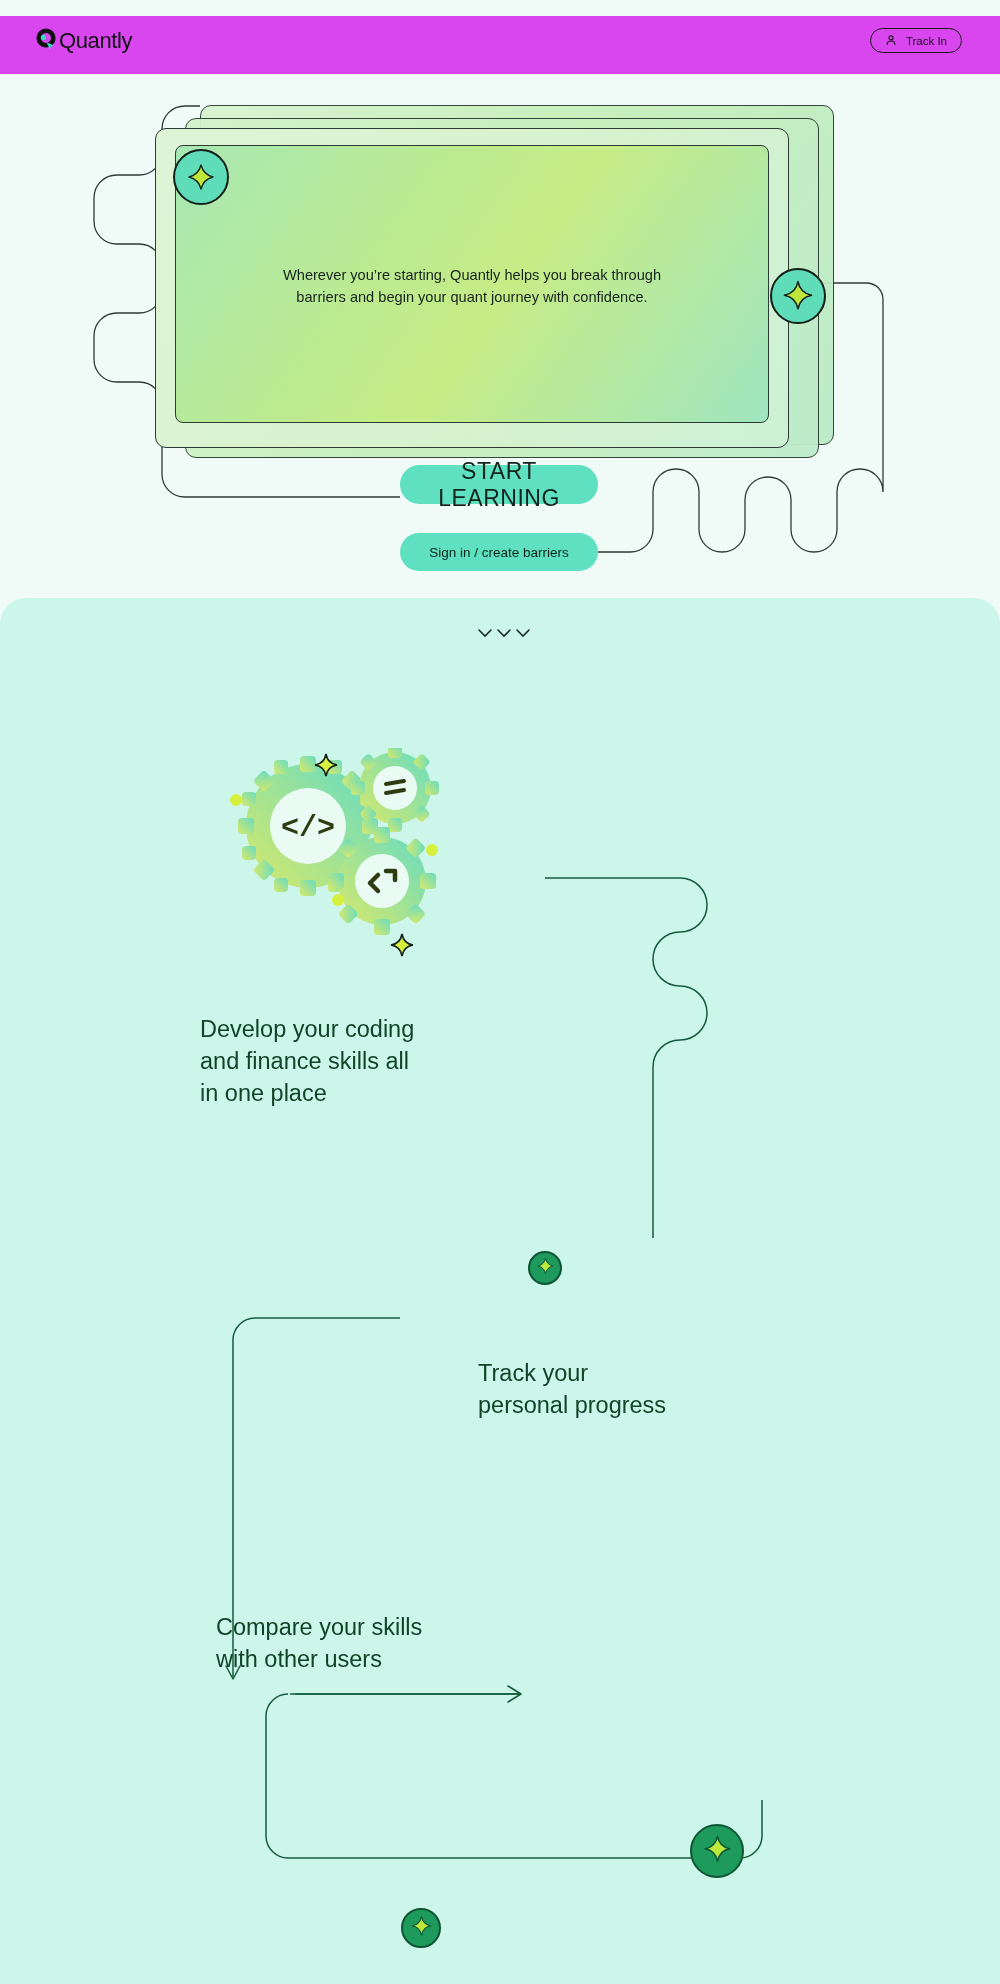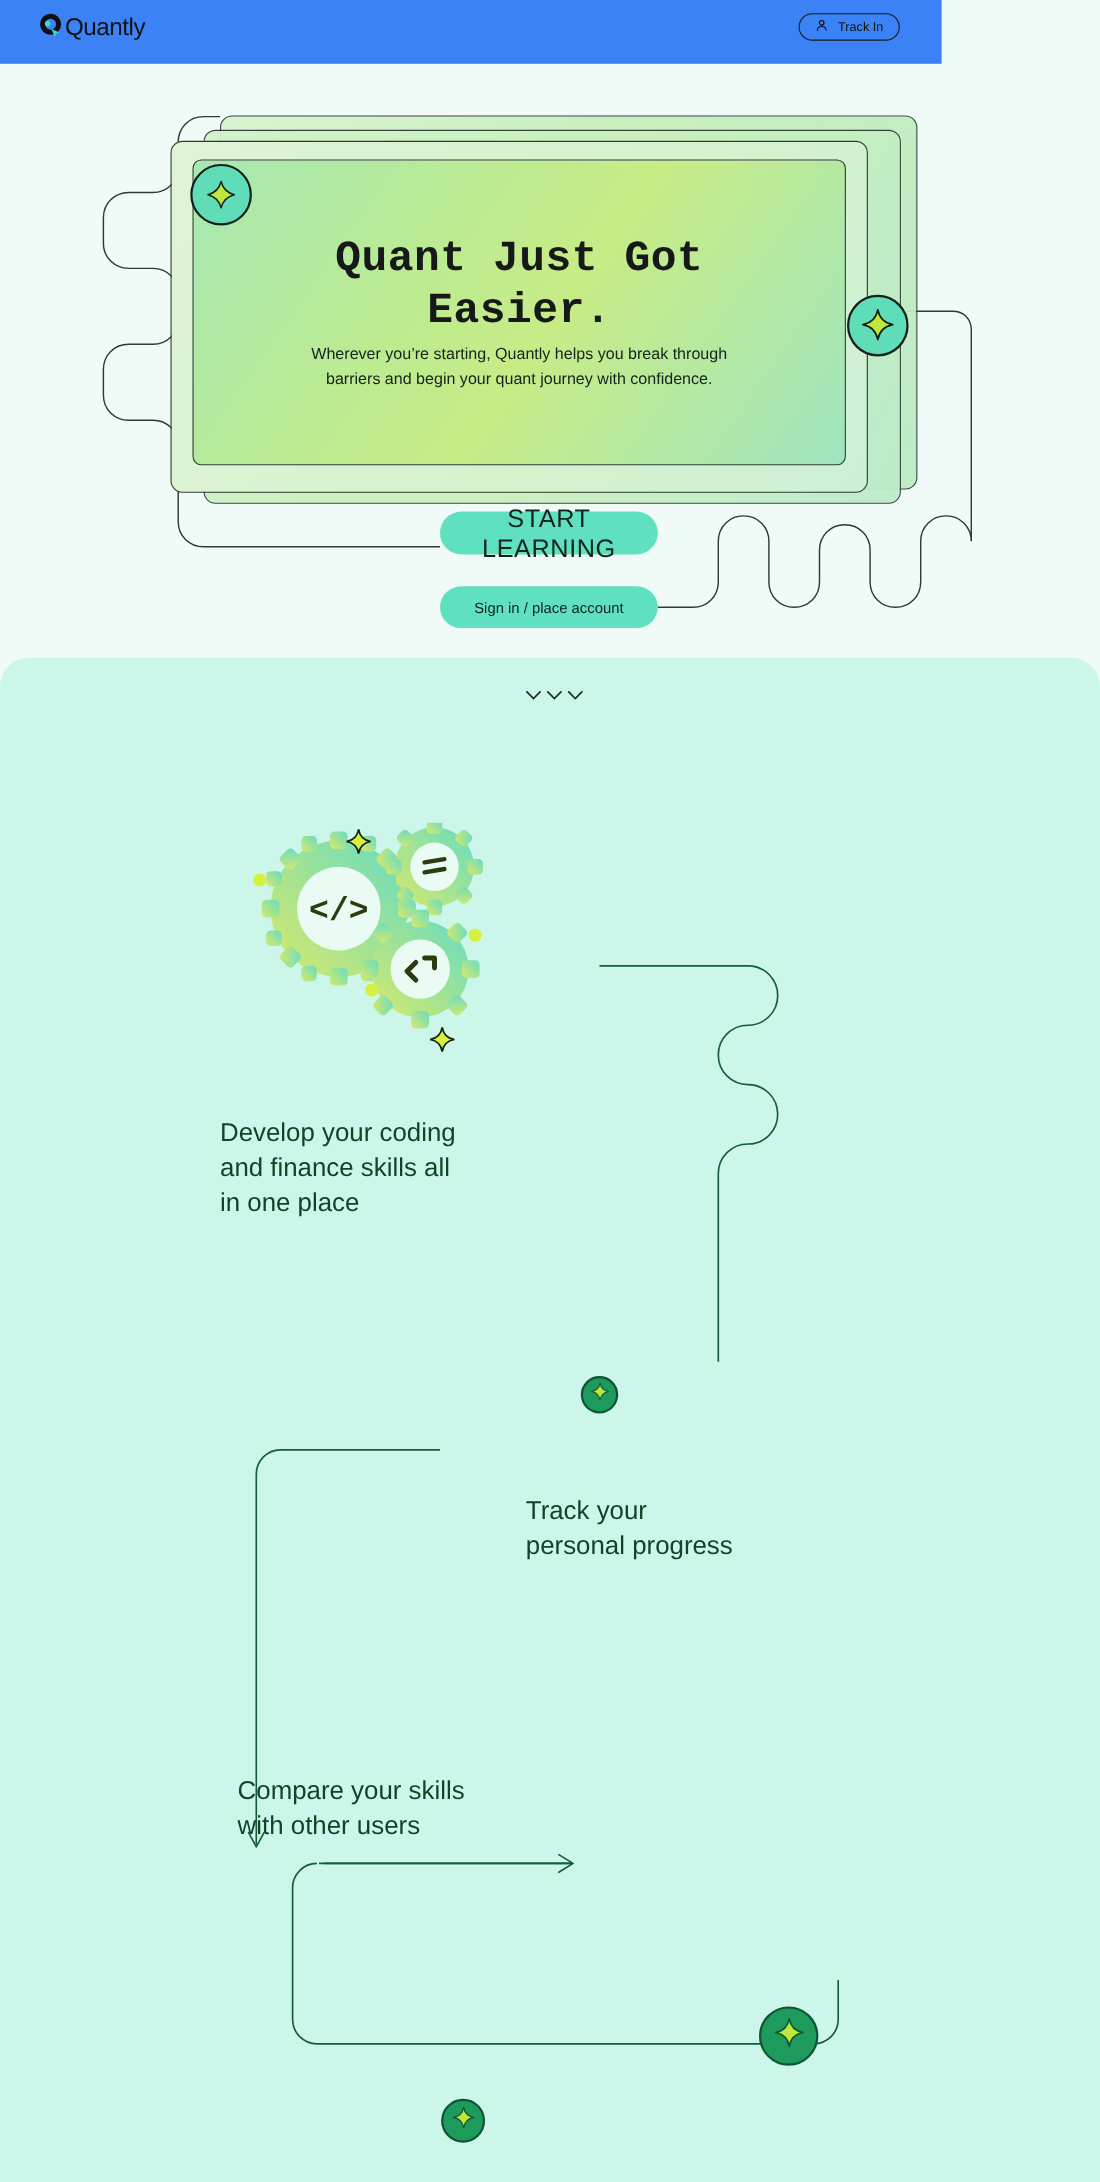--- a/index.html
+++ b/index.html
@@ -9,22 +9,22 @@
     background:#f0fbf7;
     width:1000px;
     height:1984px;
     position:relative;
     overflow:hidden;
     color:#0d3b2a;
   }
 
   
   .header{
-    position:absolute; top:0; left:0; width:856px; height:58px;
-    background:#3b82f6; z-index:40;
+    position:absolute; top:16px; left:0; width:1000px; height:58px;
+    background:#d946ef; z-index:40;
   }
   .logo{
     position:absolute; left:34px; top:10px;
     display:flex; align-items:center; gap:0px;
   }
   .logo-mark{ position:relative; width:26px; height:30px; }
   .logo-text{
     font-size:22px; letter-spacing:-0.4px; color:#111; font-weight:500;
     line-height:30px; margin-left:-1px;
   }
@@ -168,24 +168,20 @@
                L837,492 C837,479 847,469 860,469 C873,469 883,479 883,492
                L883,300 C883,290 876,283 866,283 L800,283"></path>
     </g>
   </svg>
 
   <div class="frame frame-back"></div>
   <div class="frame frame-mid"></div>
   <div class="frame frame-front"></div>
 
   <div class="frame-inner">
-    <div class="hero-title">
-      <span>Quant Just Got</span><br>
-      <span>Easier.</span>
-    </div>
     <div class="hero-sub">
       <span>Wherever you’re starting, Quantly helps you break through</span><br>
       <span>barriers and begin your quant journey with confidence.</span>
     </div>
   </div>
 
   <div class="badge badge-teal" style="left:173px;top:149px;width:56px;height:56px;">
     <span>
       <svg class="star" width="30" height="30" viewBox="0 0 40 40">
         <path d="M20 4c2 8 8 14 16 16-8 2-14 8-16 16-2-8-8-14-16-16C12 18 18 12 20 4z" fill="#bfe83c" stroke="#13201a" stroke-width="1.8" stroke-linejoin="round"></path>
@@ -195,21 +191,21 @@
 
   <div class="badge badge-teal" style="left:770px;top:268px;width:56px;height:56px;">
     <span>
       <svg class="star" width="34" height="34" viewBox="0 0 40 40">
         <path d="M20 3c1.6 8.6 7.4 14.4 16 16-8.6 1.6-14.4 7.4-16 16-1.6-8.6-7.4-14.4-16-16C12.6 17.4 18.4 11.6 20 3z" fill="#bfe83c" stroke="#13201a" stroke-width="1.8" stroke-linejoin="round"></path>
       </svg>
     </span>
   </div>
 
   <button class="cta cta-primary">START LEARNING</button>
-  <button class="cta cta-secondary">Sign in / place account</button>
+  <button class="cta cta-secondary">Sign in / create barriers</button>
 </div>
 
 <div class="lower">
 
   <div class="chevrons">
     <span>
       <svg width="14" height="9" viewBox="0 0 14 9">
           <path d="M1 1l6 6 6-6" fill="none" stroke="#1b2e26" stroke-width="1.6" stroke-linecap="round"></path>
         </svg>
     </span>

